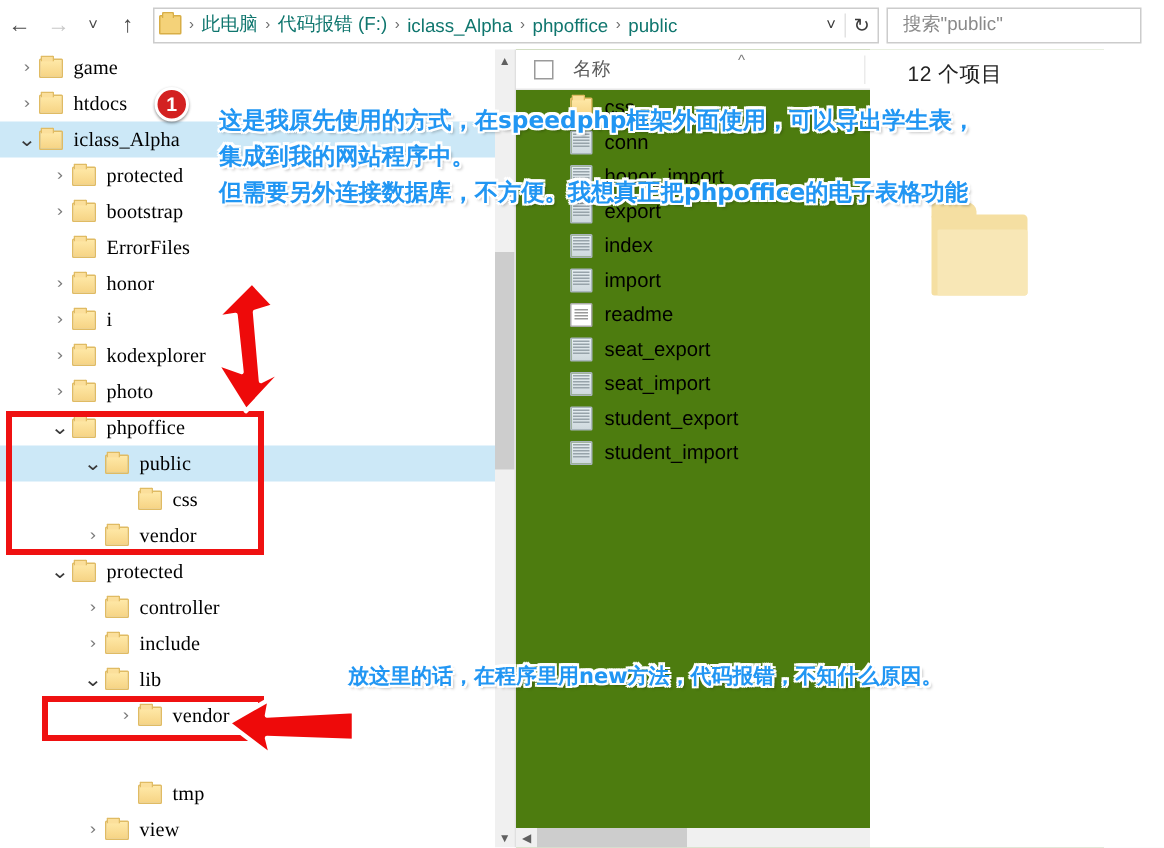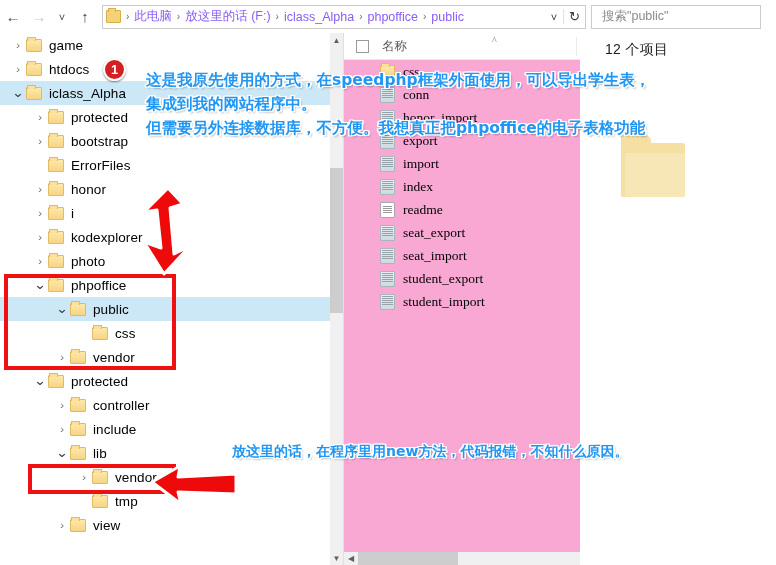--- a/index.html
+++ b/index.html
@@ -54,21 +54,21 @@
   }
   .crumb-folder-icon:after {
     content: "";
     position: absolute; left: 1px; top: -3px;
     width: 6px; height: 3px;
     background: #f4d279;
     border: 1px solid #d8ae46; border-bottom: none;
     border-radius: 1px 1px 0 0;
   }
   .crumb {
-    color: #8b5cf6;
+    color: #0f766e;
     padding: 0 2px;
     white-space: nowrap;
     font-size: 12.5px;
   }
   .crumb-sep {
     color: #6d6d6d; font-size: 10px;
     padding: 0 3px;
     flex: 0 0 auto;
   }
   .addr-right {
@@ -135,21 +135,21 @@
     border-radius: 1px;
   }
   .folder:after {
     content: "";
     position: absolute; left: 0px; top: -3px;
     width: 7px; height: 3px;
     background: #fbdf9b;
     border: 1px solid #e0bb63; border-bottom: none;
     border-radius: 1px 1px 0 0;
   }
-  .tree-label { font-size: 13.5px; letter-spacing: .1px; }
+  .tree-label { font-size: 13.5px; letter-spacing: .1px; font-family: Liberation Serif, serif; }
 
   
   .tree-scroll {
     position: absolute; left: 330px; top: 0;
     width: 13px; height: 532px;
     background: #f0f0f0;
   }
   .tree-scroll .sb-up, .tree-scroll .sb-down {
     position: absolute; left: 0; width: 13px; height: 14px;
     color: #606060; font-size: 8px;
@@ -165,22 +165,21 @@
   .pane-divider {
     position: absolute; left: 343px; top: 0;
     width: 1px; height: 532px;
     background: #e0e0e0;
   }
 
   
   .list-pane {
     position: absolute; left: 344px; top: 0;
     width: 392px; height: 532px;
-    background: #f9a8d4;
-    font-family: Liberation Serif, serif;
+    background: #4d7c0f;
   }
   .col-header {
     position: absolute; left: 0; top: 0;
     width: 432px; height: 27px;
     background: #ffffff;
     border-bottom: 1px solid #e7e7e7;
     display: flex; align-items: center;
   }
   .col-check {
     width: 13px; height: 13px;
@@ -370,21 +369,21 @@
     <div class="nav-btn">←</div>
     <div class="nav-btn disabled">→</div>
     <div class="nav-btn small">˅</div>
     <div class="nav-btn">↑</div>
 
     <div class="addressbar">
       <div class="crumb-folder-icon"></div>
       <span class="crumb-sep">›</span>
       <span class="crumb">此电脑</span>
       <span class="crumb-sep">›</span>
-      <span class="crumb">放这里的话 (F:)</span>
+      <span class="crumb">代码报错 (F:)</span>
       <span class="crumb-sep">›</span>
       <span class="crumb">iclass_Alpha</span>
       <span class="crumb-sep">›</span>
       <span class="crumb">phpoffice</span>
       <span class="crumb-sep">›</span>
       <span class="crumb">public</span>
       <div class="addr-right">
         <div class="addr-chev">˅</div>
         <div class="addr-refresh">↻</div>
       </div>
@@ -484,21 +483,21 @@
         <div class="tree-row" style="padding-left: 54px;">
           <span class="chev open" style="font-size: 13px; line-height: 6px;">⌄</span>
           <span class="folder"></span>
           <span class="tree-label">lib</span>
         </div>
         <div class="tree-row" style="padding-left: 76px;">
           <span class="chev">›</span>
           <span class="folder"></span>
           <span class="tree-label">vendor</span>
         </div>
-        <div class="tree-row" style="padding-left: 76px;">
+        <div class="tree-row" style="padding-left: 76px; margin-top: 28px;">
           <span class="chev empty"></span>
           <span class="folder"></span>
           <span class="tree-label">tmp</span>
         </div>
         <div class="tree-row" style="padding-left: 54px;">
           <span class="chev">›</span>
           <span class="folder"></span>
           <span class="tree-label">view</span>
         </div>
       </div>
@@ -530,25 +529,25 @@
           <div class="file-row">
             <span class="file-icon php-i"></span>
             <span>honor_import</span>
           </div>
           <div class="file-row">
             <span class="file-icon php-i"></span>
             <span>export</span>
           </div>
           <div class="file-row">
             <span class="file-icon php-i"></span>
+            <span>index</span>
+          </div>
+          <div class="file-row">
+            <span class="file-icon php-i"></span>
             <span>import</span>
-          </div>
-          <div class="file-row">
-            <span class="file-icon php-i"></span>
-            <span>index</span>
           </div>
           <div class="file-row">
             <span class="file-icon txt-i"></span>
             <span>readme</span>
           </div>
           <div class="file-row">
             <span class="file-icon php-i"></span>
             <span>seat_export</span>
           </div>
           <div class="file-row">

